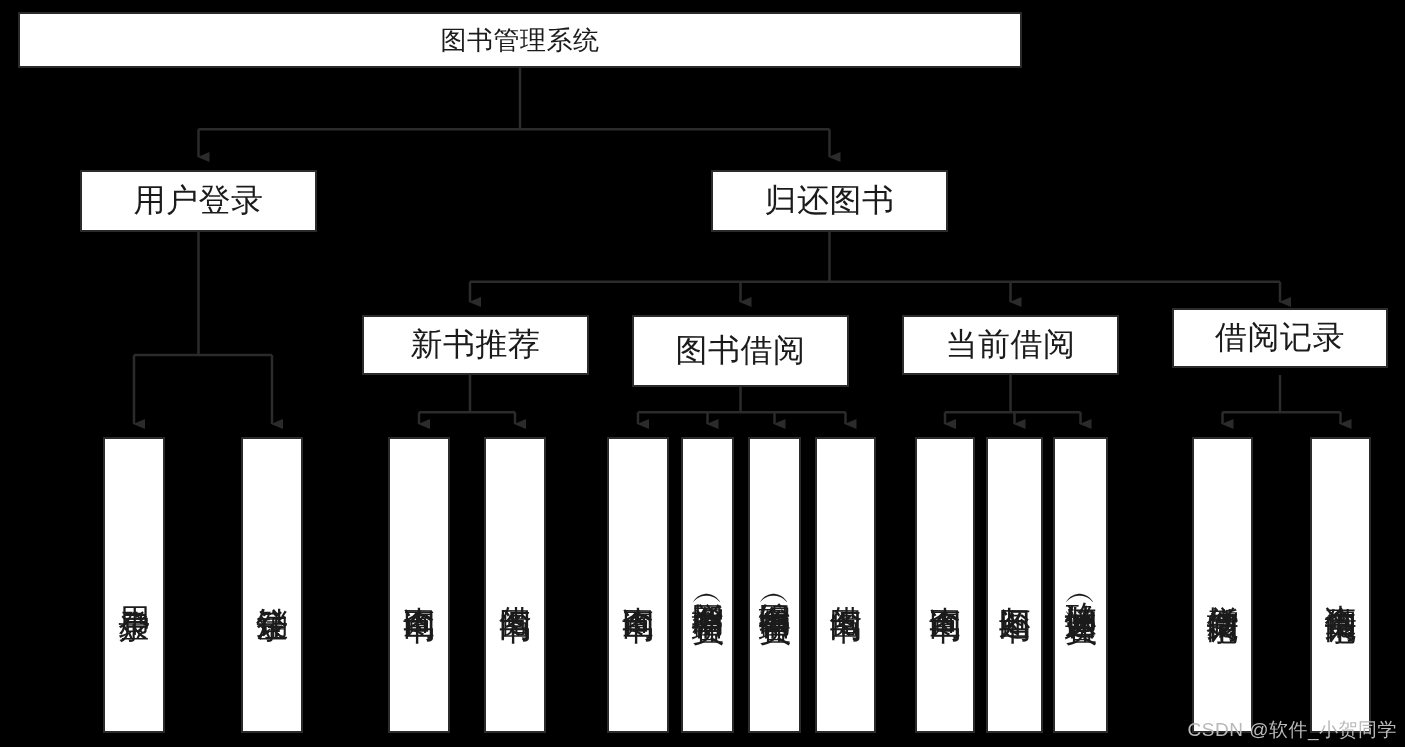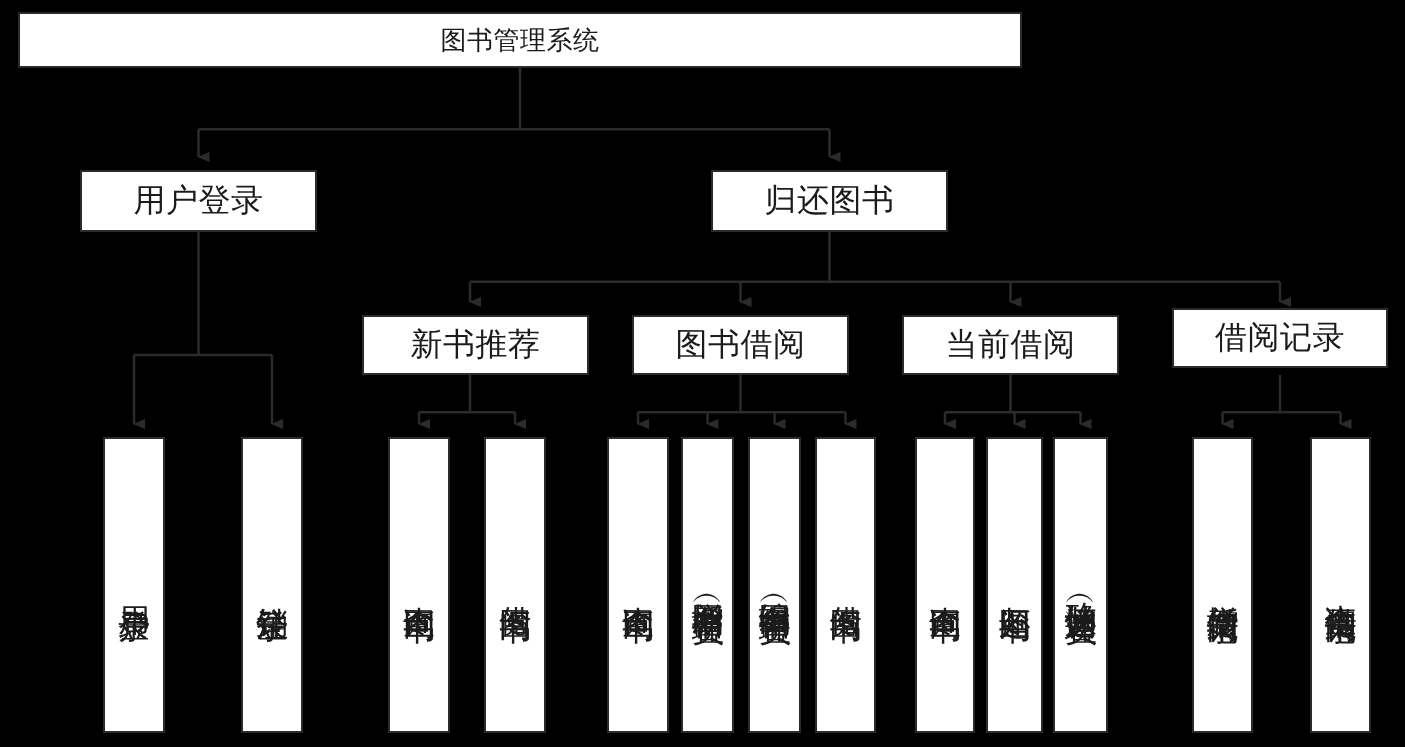--- a/index.html
+++ b/index.html
@@ -118,21 +118,21 @@
       </div>
       <div class="node-box level2" style="left: 80px; top: 170px; width: 237px; height: 62px;">
         <span class="node-label">用户登录</span>
       </div>
       <div class="node-box level2" style="left: 711px; top: 170px; width: 237px; height: 62px;">
         <span class="node-label">归还图书</span>
       </div>
       <div class="node-box level3" style="left: 362px; top: 315px; width: 227px; height: 60px;">
         <span class="node-label">新书推荐</span>
       </div>
-      <div class="node-box level3" style="left: 632px; top: 315px; width: 217px; height: 60px;">
+      <div class="node-box level3" style="left: 632px; top: 315px; width: 217px; height: 72px;">
         <span class="node-label">图书借阅</span>
       </div>
       <div class="node-box level3" style="left: 902px; top: 315px; width: 217px; height: 60px;">
         <span class="node-label">当前借阅</span>
       </div>
       <div class="node-box level3" style="left: 1172px; top: 308px; width: 216px; height: 60px;">
         <span class="node-label">借阅记录</span>
       </div>
       <div class="node-box leaf" style="left: 103px; top: 437px; width: 62px; height: 296px;">
         <span class="node-label">用户登录</span>
@@ -168,14 +168,15 @@
         <span class="node-label">确认归还（管理员）</span>
       </div>
       <div class="node-box leaf" style="left: 1192px; top: 437px; width: 61px; height: 296px;">
         <span class="node-label">新增借阅记录</span>
       </div>
       <div class="node-box leaf" style="left: 1310px; top: 437px; width: 61px; height: 296px;">
         <span class="node-label">查询借阅记录</span>
       </div>
     </div>
 
+  <div class="watermark">CSDN @软件_小贺同学</div>
 
 </div>
 
 </body></html>

